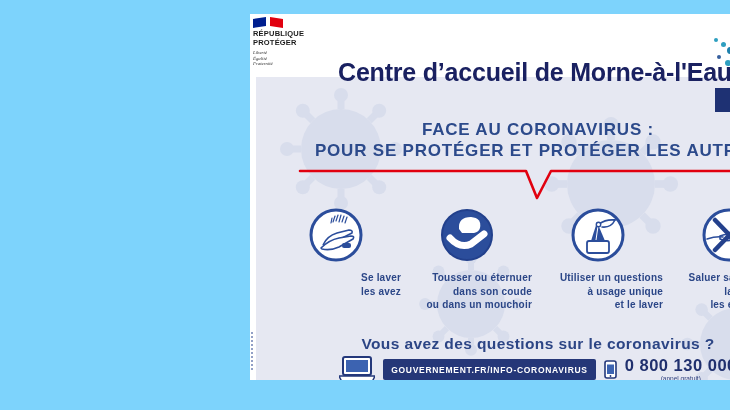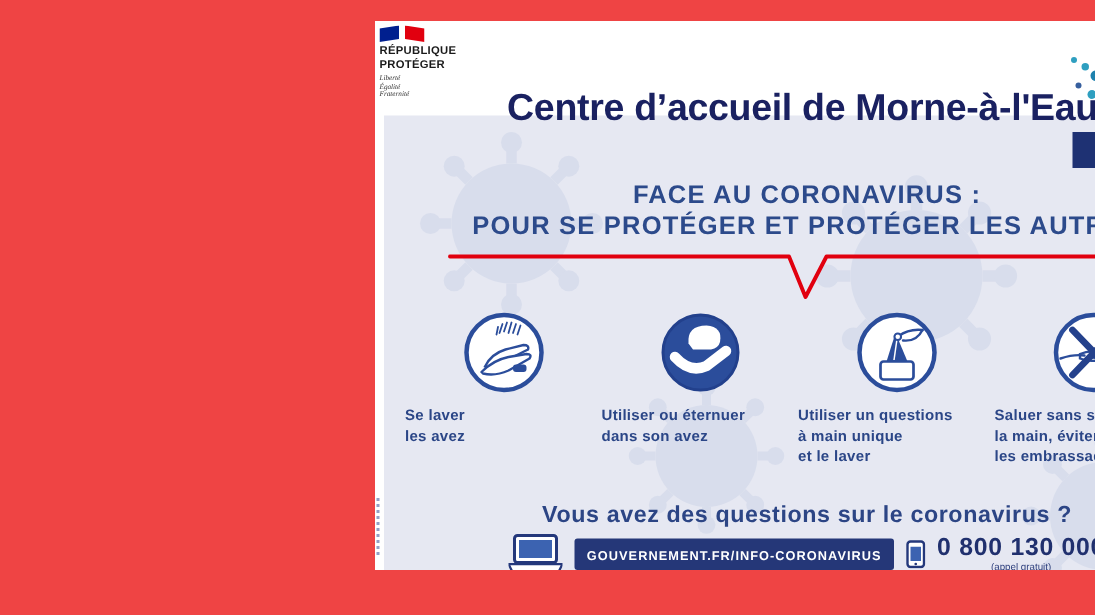--- a/index.html
+++ b/index.html
@@ -1,21 +1,21 @@
 <!DOCTYPE html>
 <html><head>
 <meta charset="utf-8">
 <style>
   * { margin: 0; padding: 0; box-sizing: border-box; }
   html, body { background: #ffffff; }
   #screen {
     position: relative;
     width: 730px;
     height: 410px;
-    background: #ef4444;
+    background: #7dd3fc;
     overflow: hidden;
     font-family: "Liberation Sans", sans-serif;
   }
   .poster {
     position: absolute;
     left: 250px;
     top: 14px;
     width: 570px;
     height: 366px;
     background: #ffffff;
@@ -43,21 +43,21 @@
   .navy-box { position: absolute; left: 459px; top: 11px; width: 105px; height: 24px; background: #1e3173; }
   
   .headline {
     position: absolute; top: 42px; left: 0; width: 100%;
     text-align: center; font-weight: bold; font-size: 17px;
     line-height: 21px; color: #2c4a8b; letter-spacing: 0.8px; z-index: 2;
   }
   .redline { position: absolute; left: 0; top: 88px; z-index: 2; }
   
   .gestures { position: absolute; left: 14px; top: 131px; display: flex; z-index: 2; }
-  .gesture { width: 131px; text-align: left; }
+  .gesture { width: 131px; text-align: right; }
   .gesture-icon { display: block; margin: 0 auto; }
   .gesture-label { margin-top: 9px; font-size: 10px; font-weight: bold; line-height: 13.5px; color: #2b4687; letter-spacing: 0.2px; }
   
   .question {
     position: absolute; top: 258px; left: 0; width: 100%;
     text-align: center; font-size: 15.5px; font-weight: bold;
     color: #2c4585; letter-spacing: 0.4px; z-index: 2;
   }
   .footer-row {
     position: absolute; top: 279px; left: 0; width: 100%;
@@ -175,38 +175,39 @@
           </div>
         </div>
 
         <div class="gesture">
           <svg class="gesture-icon" width="54" height="54" viewBox="0 0 54 54">
             <circle cx="27" cy="27" r="25" fill="#2b4d9b" stroke="#22408c" stroke-width="2"></circle>
             <path d="M19,21 Q18,9 31,9 Q42,10 40,20 Q39,24 34,25 L22,25 Z" fill="#ffffff"></path>
             <path d="M10,30 Q20,41 31,36 L44,26" fill="none" stroke="#ffffff" stroke-width="7" stroke-linecap="round"></path>
           </svg>
           <div class="gesture-label">
-            <div>Utiliser ou éternuer</div>
-            <div>dans son avez</div>
+            <div>Tousser ou éternuer</div>
+            <div>dans son coude</div>
+            <div>ou dans un mouchoir</div>
           </div>
         </div>
 
         <div class="gesture">
           <svg class="gesture-icon" width="54" height="54" viewBox="0 0 54 54">
             <circle cx="27" cy="27" r="25" fill="#ffffff" stroke="#2b4d9b" stroke-width="3"></circle>
             <polygon points="26,14 34,33 20,33" fill="#2b4d9b"></polygon>
             <line x1="27" y1="18" x2="25" y2="32" stroke="#ffffff" stroke-width="1"></line>
             <rect x="16" y="33" width="22" height="12" rx="2" fill="#ffffff" stroke="#2b4d9b" stroke-width="1.8"></rect>
             <path d="M44,12 Q35,11 28,16" fill="none" stroke="#2b4d9b" stroke-width="1.8" stroke-linecap="round"></path>
             <path d="M44,12 Q40,20 31,19" fill="none" stroke="#2b4d9b" stroke-width="1.6" stroke-linecap="round"></path>
             <circle cx="27.5" cy="16.5" r="2.2" fill="#ffffff" stroke="#2b4d9b" stroke-width="1.4"></circle>
           </svg>
           <div class="gesture-label">
             <div>Utiliser un questions</div>
-            <div>à main unique</div>
+            <div>à usage unique</div>
             <div>et le laver</div>
           </div>
         </div>
 
         <div class="gesture">
           <svg class="gesture-icon" width="54" height="54" viewBox="0 0 54 54">
             <circle cx="27" cy="27" r="25" fill="#ffffff" stroke="#2b4d9b" stroke-width="3"></circle>
             <g fill="none" stroke="#2b4d9b" stroke-width="1.6" stroke-linecap="round">
               <path d="M5,31 Q14,28 21,29"></path>
               <path d="M49,25 Q40,27 33,29"></path>

